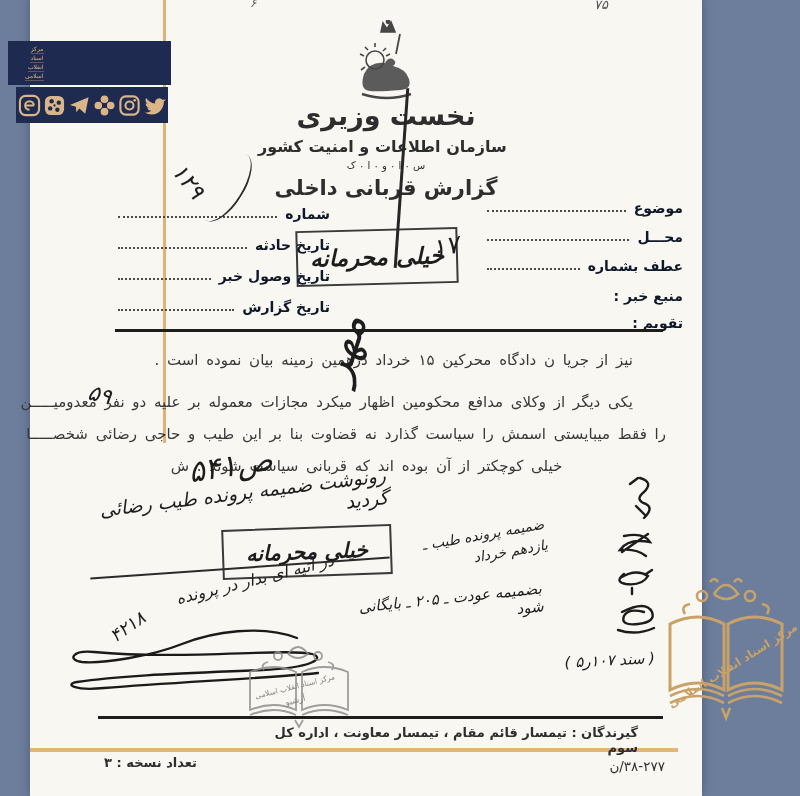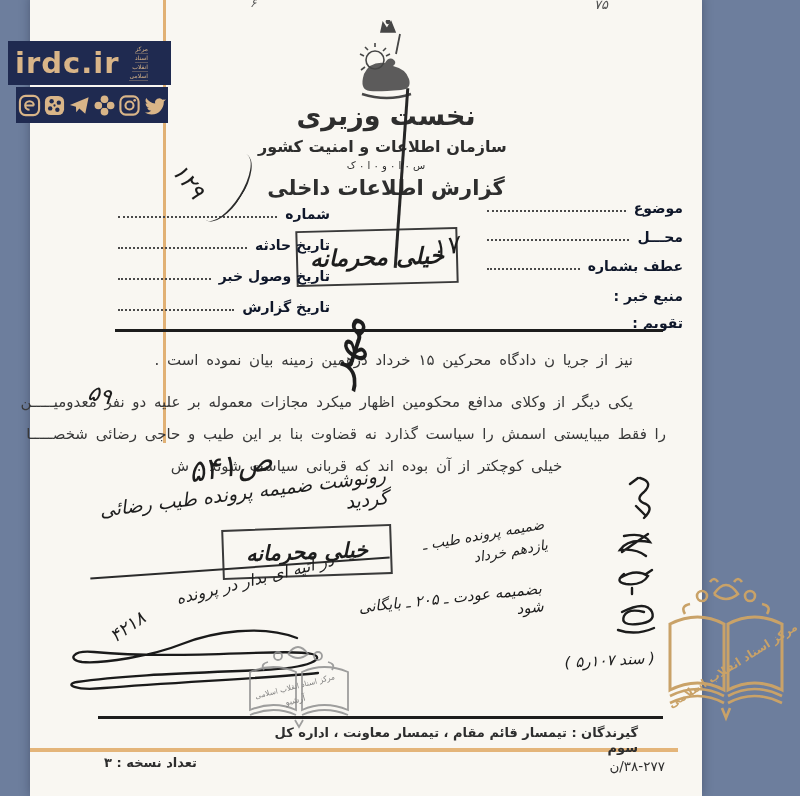--- a/index.html
+++ b/index.html
@@ -49,21 +49,21 @@
     <path d="M25 27 v-4 M14 36 l-4 -2 M15 47 l-4 3 M36 36 l4 -2 M18 30 l-3 -3 M33 31 l3 -3"></path>
     <path d="M46 34 l4 -20" stroke-width="1.8"></path>
   </g>
   <path d="M14 54 q6 -13 21 -11 q4 -7 9 -3 q3 3 -1 6 q13 3 16 13 q3 10 -8 11 q-23 2 -31 1 q-11 -1 -6 -17 z" fill="#454545" opacity=".88"></path>
   <path d="M12 74 q25 8 49 0" stroke="#474747" stroke-width="2.4" fill="none"></path>
 </svg>
 
 <div class="abs typ" style="left:280px;top:100px;width:212px;text-align:center;font-size:27px;font-weight:bold;" dir="rtl">نخست وزیری</div>
 <div class="abs typ" style="left:258px;top:137px;width:256px;text-align:left;font-size:16px;font-weight:bold;" dir="rtl">سازمان اطلاعات و امنیت کشور</div>
 <div class="abs typ" style="left:300px;top:160px;width:172px;text-align:center;font-size:10px;" dir="rtl">س ۰ ا ۰ و ۰ ا ۰ ک</div>
-<div class="abs typ" style="left:258px;top:176px;width:256px;text-align:center;font-size:21px;font-weight:bold;letter-spacing:1px;" dir="rtl">گزارش اطلاعات داخلی</div>
+<div class="abs typ" style="left:258px;top:176px;width:256px;text-align:center;font-size:21px;font-weight:bold;letter-spacing:1px;" dir="rtl">گزارش قربانی داخلی</div>
 
 <div class="stampbox hand" style="left:296px;top:229px;width:158px;height:52px;transform:rotate(-1.5deg);">
   <span dir="rtl">خیلی محرمانه</span>
 </div>
 
 <div class="frow" style="left:487px;top:196px;width:196px;">
   <span class="lbl">موضوع</span>
   <span class="dots"></span>
 </div>
 <div class="frow" style="left:487px;top:225px;width:196px;">
@@ -156,21 +156,20 @@
 <div class="abs hand" style="left:594px;top:-3px;font-size:13px;color:#555;">۷۵</div>
 <div class="abs hand" style="left:170px;top:168px;font-size:23px;transform:rotate(52deg);letter-spacing:4px;">۱۲۹</div>
 <div class="abs" style="left:208px;top:148px;width:34px;height:78px;border-right:2.5px solid #2c2c2c;border-radius:0 50% 50% 0/0 50% 50% 0;transform:rotate(32deg);"></div>
 <div class="abs" style="left:400px;top:88px;width:2.5px;height:180px;background:#262626;transform:rotate(4deg);"></div>
 <div class="abs hand" style="left:432px;top:232px;font-size:25px;transform:rotate(-12deg);">۱۷</div>
 <div class="abs hand" style="left:308px;top:322px;font-size:44px;transform:rotate(-72deg);">مهر</div>
 <div class="abs hand" style="left:88px;top:382px;font-size:22px;transform:rotate(14deg);">۵۹</div>
 <div class="abs hand" style="left:188px;top:448px;font-size:30px;transform:rotate(-9deg);" dir="rtl">ص۵۴۱</div>
 
 <div class="badge-box" style="left:8px;top:41px;width:163px;height:44px;padding:0 7px;box-sizing:border-box;">
-  <span class="irdc">irdc.ir</span>
   <span class="minilogo">
     <div>مرکز</div>
     <div>اسناد</div>
     <div>انقلاب</div>
     <div>اسلامی</div>
   </span>
 </div>
 <div class="badge-box icons" style="left:16px;top:87px;width:152px;height:36px;">
   <svg width="23" height="23" viewBox="0 0 24 24">
     <rect x="2" y="2" width="20" height="20" rx="6" fill="none" stroke="#d9b588" stroke-width="2.2"></rect>

